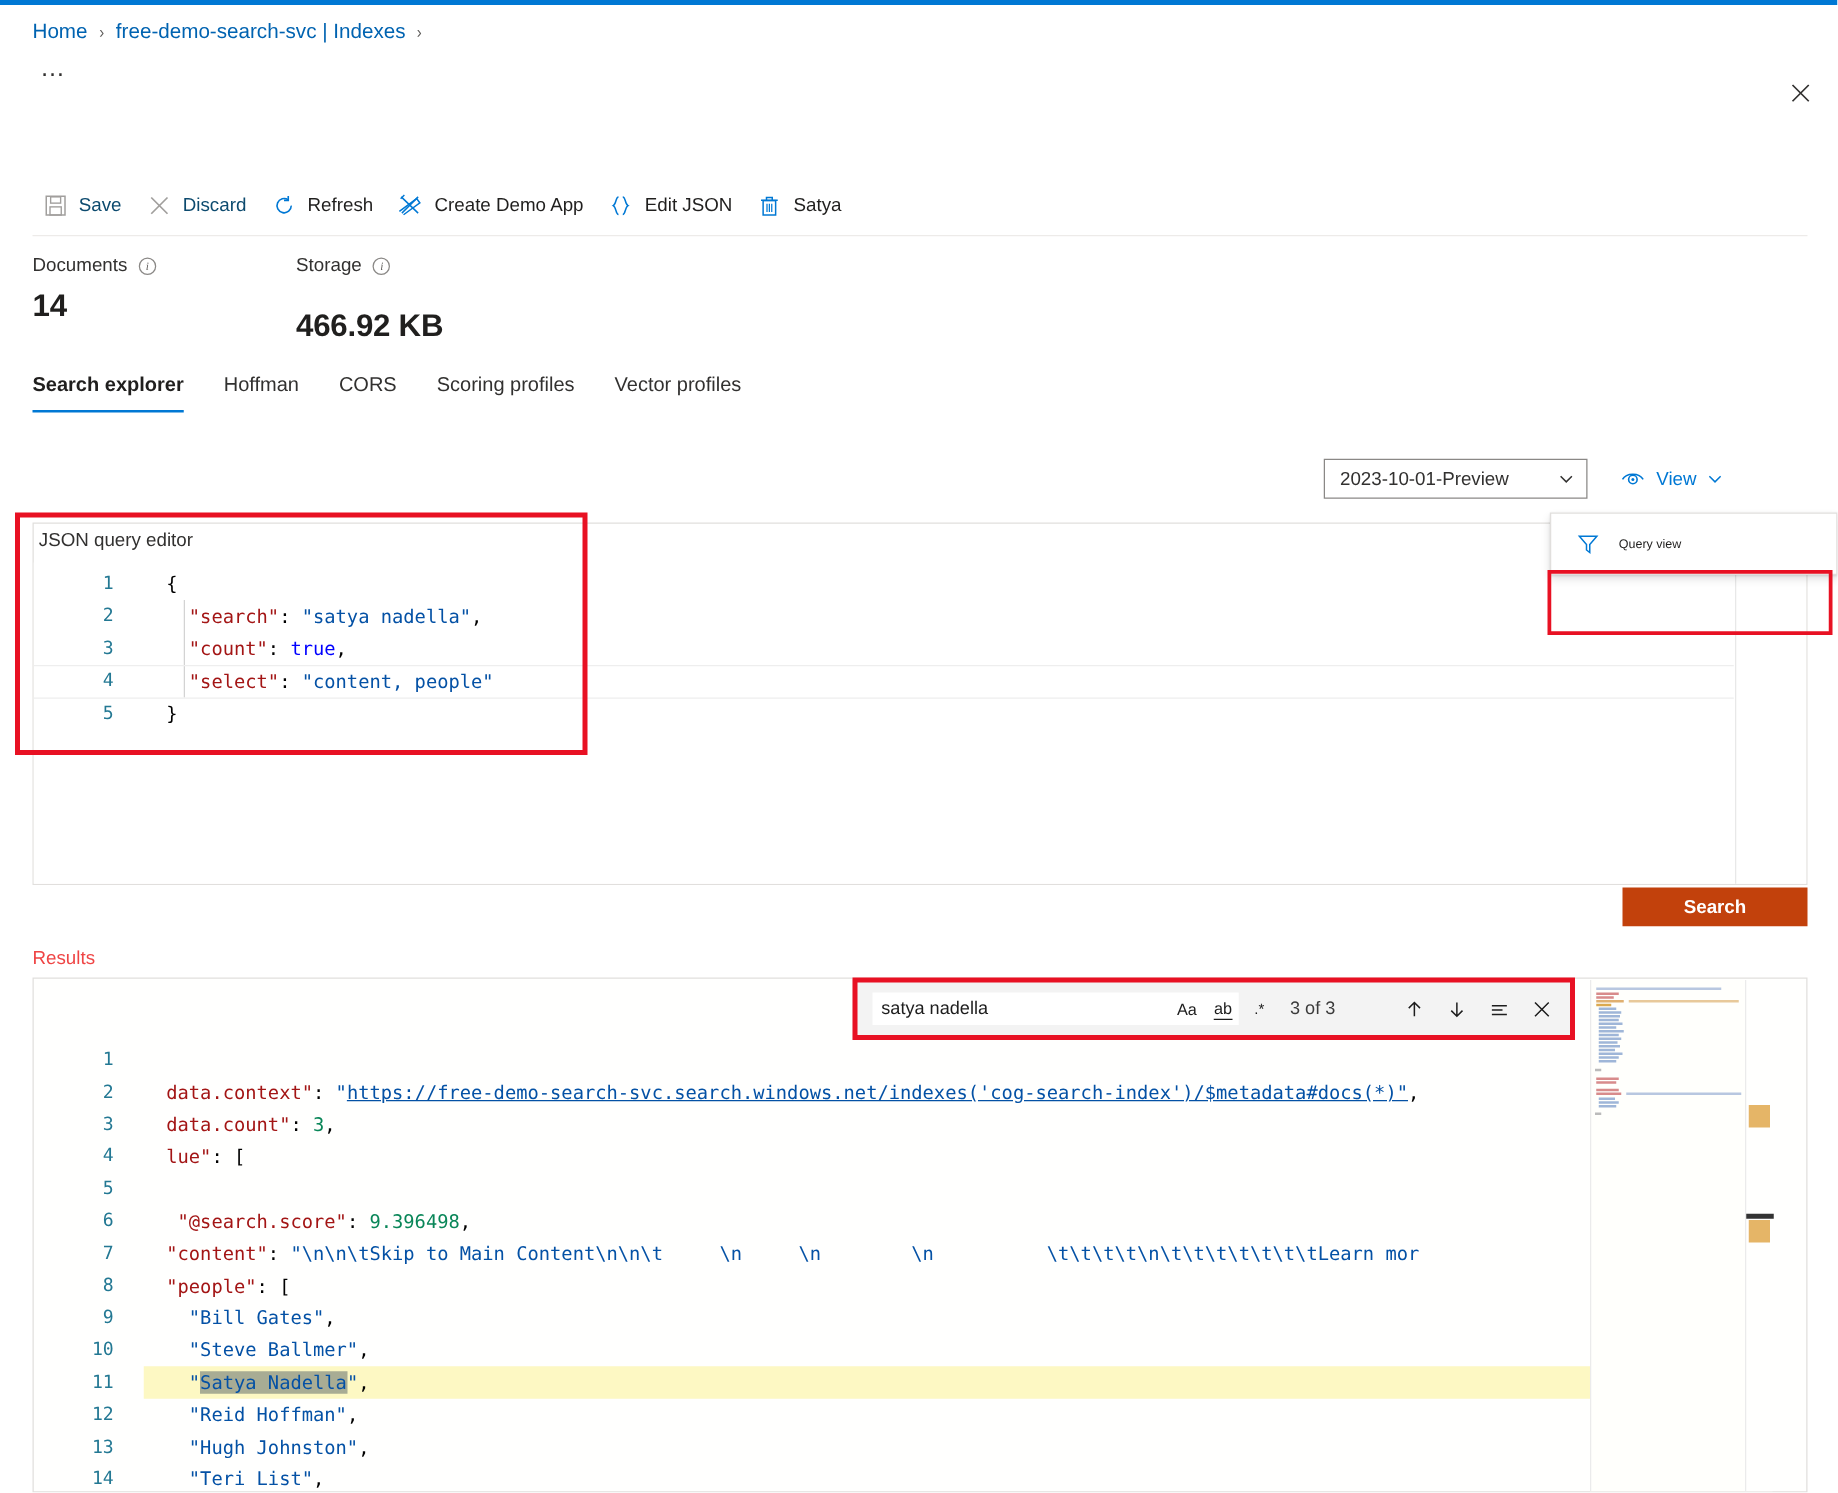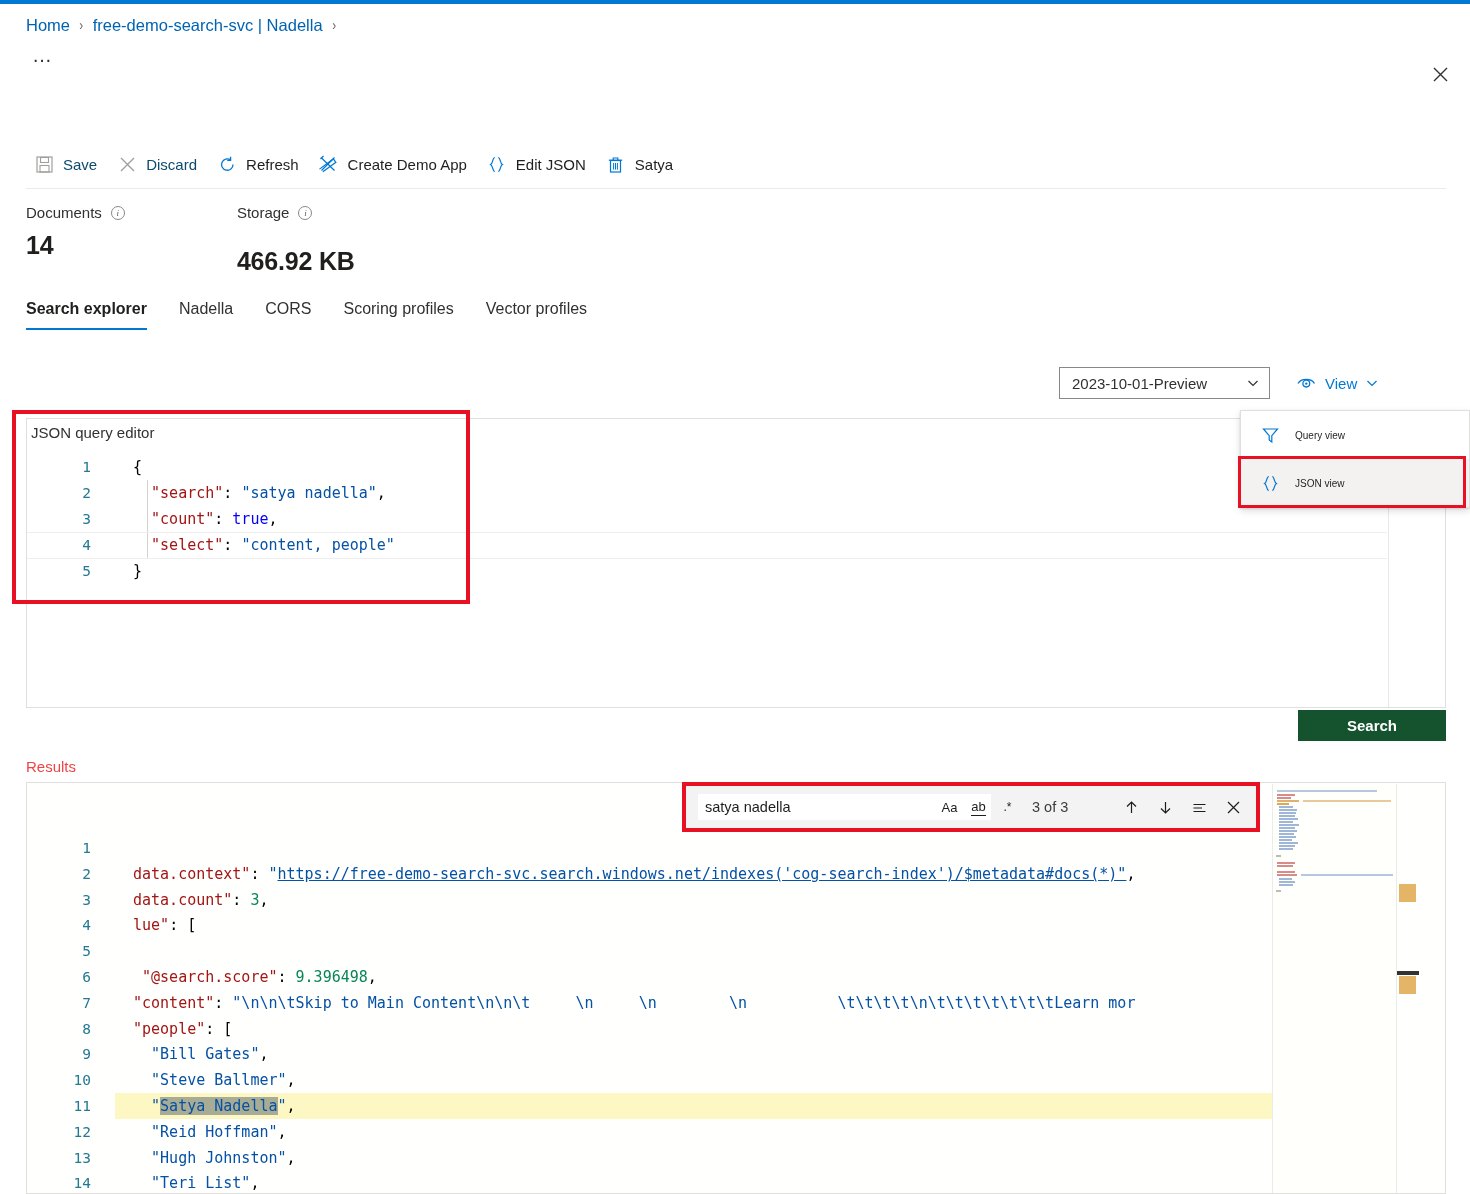--- a/index.html
+++ b/index.html
@@ -131,21 +131,21 @@
   .k { color:#a31515; }
   .s { color:#0451a5; }
   .b { color:#0000ff; }
   .n { color:#098658; }
   .p { color:#000000; }
   .u { color:#0451a5; text-decoration:underline; }
 
   
   .search-btn {
     position:absolute; left:1298px; top:710px; width:148px; height:31px;
-    background:#14532d; color:#fff; border:none; font-size:15px; font-weight:600;
+    background:#c2410c; color:#fff; border:none; font-size:15px; font-weight:600;
     font-family:"Liberation Sans", sans-serif; cursor:pointer;
     display:flex; align-items:center; justify-content:center;
   }
 
   
   .res-label { position:absolute; left:26px; top:758px; font-size:15px; color:#ef4444; }
   .res-panel {
     position:absolute; left:26px; top:782px; width:1420px; height:412px;
     border:1px solid #e1dfdd; background:#fffffe;
   }
@@ -185,21 +185,21 @@
   .nbtn { width:22px; height:22px; display:flex; align-items:center; justify-content:center; cursor:pointer; color:#1d1d1d; }
 </style>
 </head>
 <body>
 
 <div class="topbar"></div>
 
 <div class="breadcrumb">
   <span class="bc-link">Home</span>
   <span class="bc-sep">›</span>
-  <span class="bc-link">free-demo-search-svc | Nadella</span>
+  <span class="bc-link">free-demo-search-svc | Indexes</span>
   <span class="bc-sep">›</span>
 </div>
 
 <div class="title-row">
   <span class="ellipsis-btn">…</span>
 </div>
 <div class="close-x">
   <svg width="15" height="15" viewBox="0 0 15 15">
     <path d="M1 1 L14 14 M14 1 L1 14" stroke="#323130" stroke-width="1.4" fill="none"></path>
   </svg>
@@ -285,21 +285,21 @@
     <div class="stat-head">
       <span>Storage</span>
       <span class="info-i">i</span>
     </div>
     <div class="stat-val">466.92 KB</div>
   </div>
 </div>
 
 <div class="tabs">
   <div class="tab active"><span>Search explorer</span></div>
-  <div class="tab"><span>Nadella</span></div>
+  <div class="tab"><span>Hoffman</span></div>
   <div class="tab"><span>CORS</span></div>
   <div class="tab"><span>Scoring profiles</span></div>
   <div class="tab"><span>Vector profiles</span></div>
 </div>
 
 <div class="version-select">
   <span>2023-10-01-Preview</span>
   <svg class="chev" viewBox="0 0 12 12">
     <path d="M1.5 4 L6 8.5 L10.5 4" stroke="#323130" stroke-width="1.2" fill="none"></path>
   </svg>
@@ -324,29 +324,20 @@
 <div class="redbox-qe"></div>
 
 <div class="view-menu">
   <div class="view-item">
     <span class="vico">
       <svg width="17" height="17" viewBox="0 0 17 17">
         <path d="M1.5 2 L15.5 2 L9.8 8.6 L9.8 15 L7.2 13 L7.2 8.6 Z" stroke="#0078d4" stroke-width="1.2" fill="none"></path>
       </svg>
     </span>
     <span>Query view</span>
-  </div>
-  <div class="view-item sel">
-    <span class="vico">
-      <svg width="17" height="17" viewBox="0 0 17 17">
-        <path d="M6.8 1.5 C4.4 1.5 5.2 7.2 2.6 8.5 C5.2 9.8 4.4 15.5 6.8 15.5" stroke="#0078d4" stroke-width="1.2" fill="none"></path>
-        <path d="M10.2 1.5 C12.6 1.5 11.8 7.2 14.4 8.5 C11.8 9.8 12.6 15.5 10.2 15.5" stroke="#0078d4" stroke-width="1.2" fill="none"></path>
-      </svg>
-    </span>
-    <span>JSON view</span>
   </div>
 </div>
 <div class="redbox-menu"></div>
 
 <button class="search-btn">Search</button>
 
 <div class="res-label">Results</div>
 <div class="res-panel"></div>
 <div class="res-editor code" id="res-editor"><div class="ln" style="top: 52px; left: 0px;">1</div><div class="res-line" style="top: 52px; left: 106px;"></div><div class="ln" style="top: 77.8px; left: 0px;">2</div><div class="res-line" style="top: 77.8px; left: 106px;"><span class="k">data.context"</span><span class="p">: </span><span class="s">"</span><span class="u">https://free-demo-search-svc.search.windows.net/indexes('cog-search-index')/$metadata#docs(*)"</span><span class="p">,</span></div><div class="ln" style="top: 103.6px; left: 0px;">3</div><div class="res-line" style="top: 103.6px; left: 106px;"><span class="k">data.count"</span><span class="p">: </span><span class="n">3</span><span class="p">,</span></div><div class="ln" style="top: 129.4px; left: 0px;">4</div><div class="res-line" style="top: 129.4px; left: 106px;"><span class="k">lue"</span><span class="p">: [</span></div><div class="ln" style="top: 155.2px; left: 0px;">5</div><div class="res-line" style="top: 155.2px; left: 106px;"></div><div class="ln" style="top: 181px; left: 0px;">6</div><div class="res-line" style="top: 181px; left: 106px;"><span class="p"> </span><span class="k">"@search.score"</span><span class="p">: </span><span class="n">9.396498</span><span class="p">,</span></div><div class="ln" style="top: 206.8px; left: 0px;">7</div><div class="res-line" style="top: 206.8px; left: 106px;"><span class="k">"content"</span><span class="p">: </span><span class="s">"\n\n\tSkip to Main Content\n\n\t     \n     \n        \n          \t\t\t\t\n\t\t\t\t\t\t\tLearn mor</span></div><div class="ln" style="top: 232.6px; left: 0px;">8</div><div class="res-line" style="top: 232.6px; left: 106px;"><span class="k">"people"</span><span class="p">: [</span></div><div class="ln" style="top: 258.4px; left: 0px;">9</div><div class="res-line" style="top: 258.4px; left: 106px;"><span class="p">  </span><span class="s">"Bill Gates"</span><span class="p">,</span></div><div class="ln" style="top: 284.2px; left: 0px;">10</div><div class="res-line" style="top: 284.2px; left: 106px;"><span class="p">  </span><span class="s">"Steve Ballmer"</span><span class="p">,</span></div><div class="hl-row" style="top: 310px;"></div><div class="ln" style="top: 310px; left: 0px;">11</div><div class="res-line" style="top: 310px; left: 106px;"><span class="p">  </span><span class="s">"</span><span class="s hl-word">Satya Nadella</span><span class="s">"</span><span class="p">,</span></div><div class="ln" style="top: 335.8px; left: 0px;">12</div><div class="res-line" style="top: 335.8px; left: 106px;"><span class="p">  </span><span class="s">"Reid Hoffman"</span><span class="p">,</span></div><div class="ln" style="top: 361.6px; left: 0px;">13</div><div class="res-line" style="top: 361.6px; left: 106px;"><span class="p">  </span><span class="s">"Hugh Johnston"</span><span class="p">,</span></div><div class="ln" style="top: 387.4px; left: 0px;">14</div><div class="res-line" style="top: 387.4px; left: 106px;"><span class="p">  </span><span class="s">"Teri List"</span><span class="p">,</span></div></div>
 

